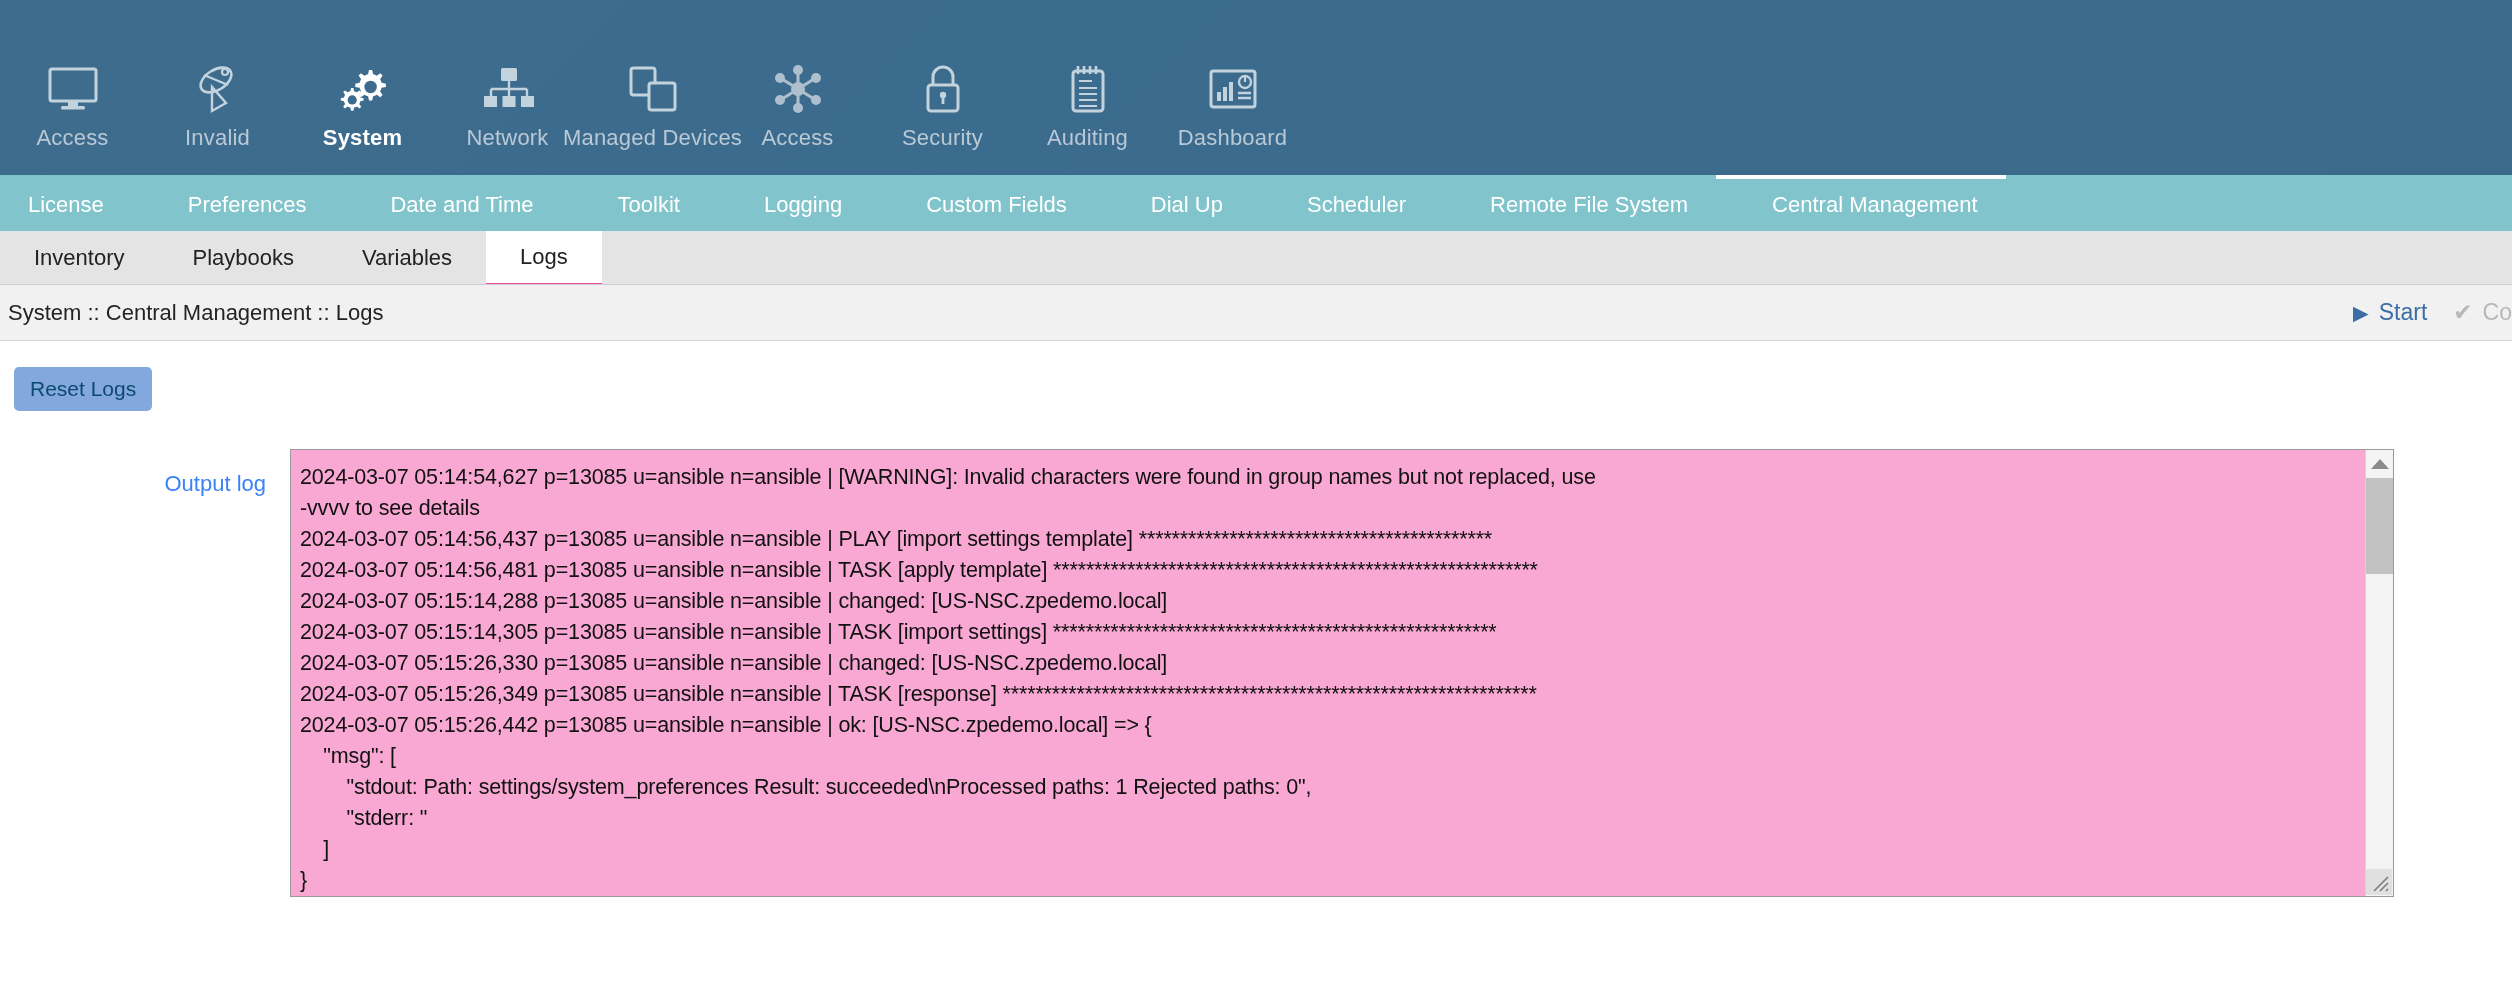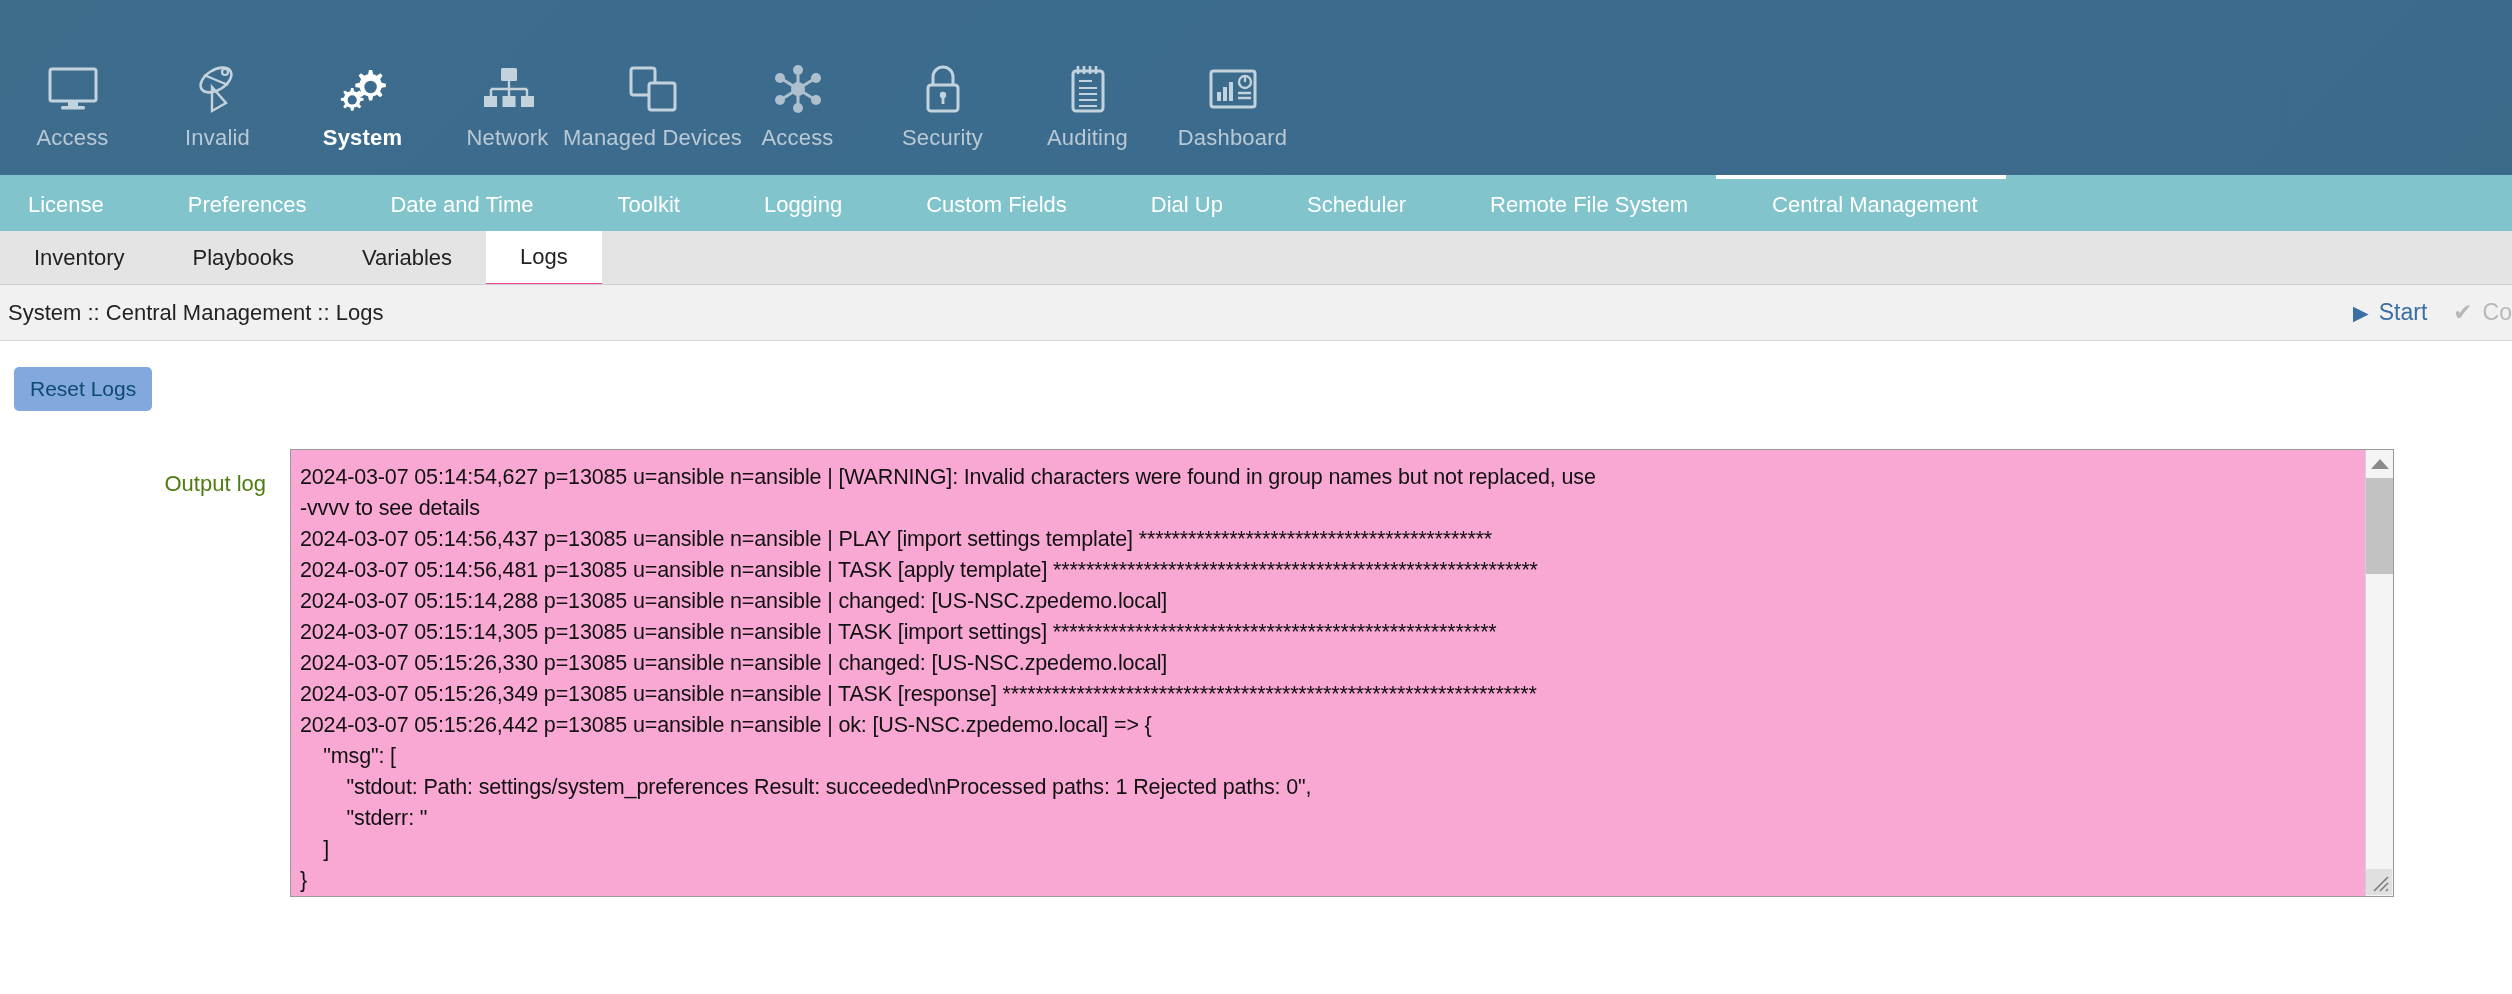--- a/index.html
+++ b/index.html
@@ -160,21 +160,21 @@
     display: flex;
     align-items: flex-start;
     margin-top: 38px;
     padding-left: 0;
   }
   .log-label {
     width: 290px;
     text-align: right;
     padding-right: 24px;
     font-size: 22px;
-    color: #4d7c0f;
+    color: #3b82f6;
     padding-top: 22px;
     white-space: nowrap;
   }
   .log-box {
     position: relative;
     width: 2104px;
     height: 448px;
     border: 1px solid #9a9a9a;
     background: #f9a8d4;
     overflow: hidden;

